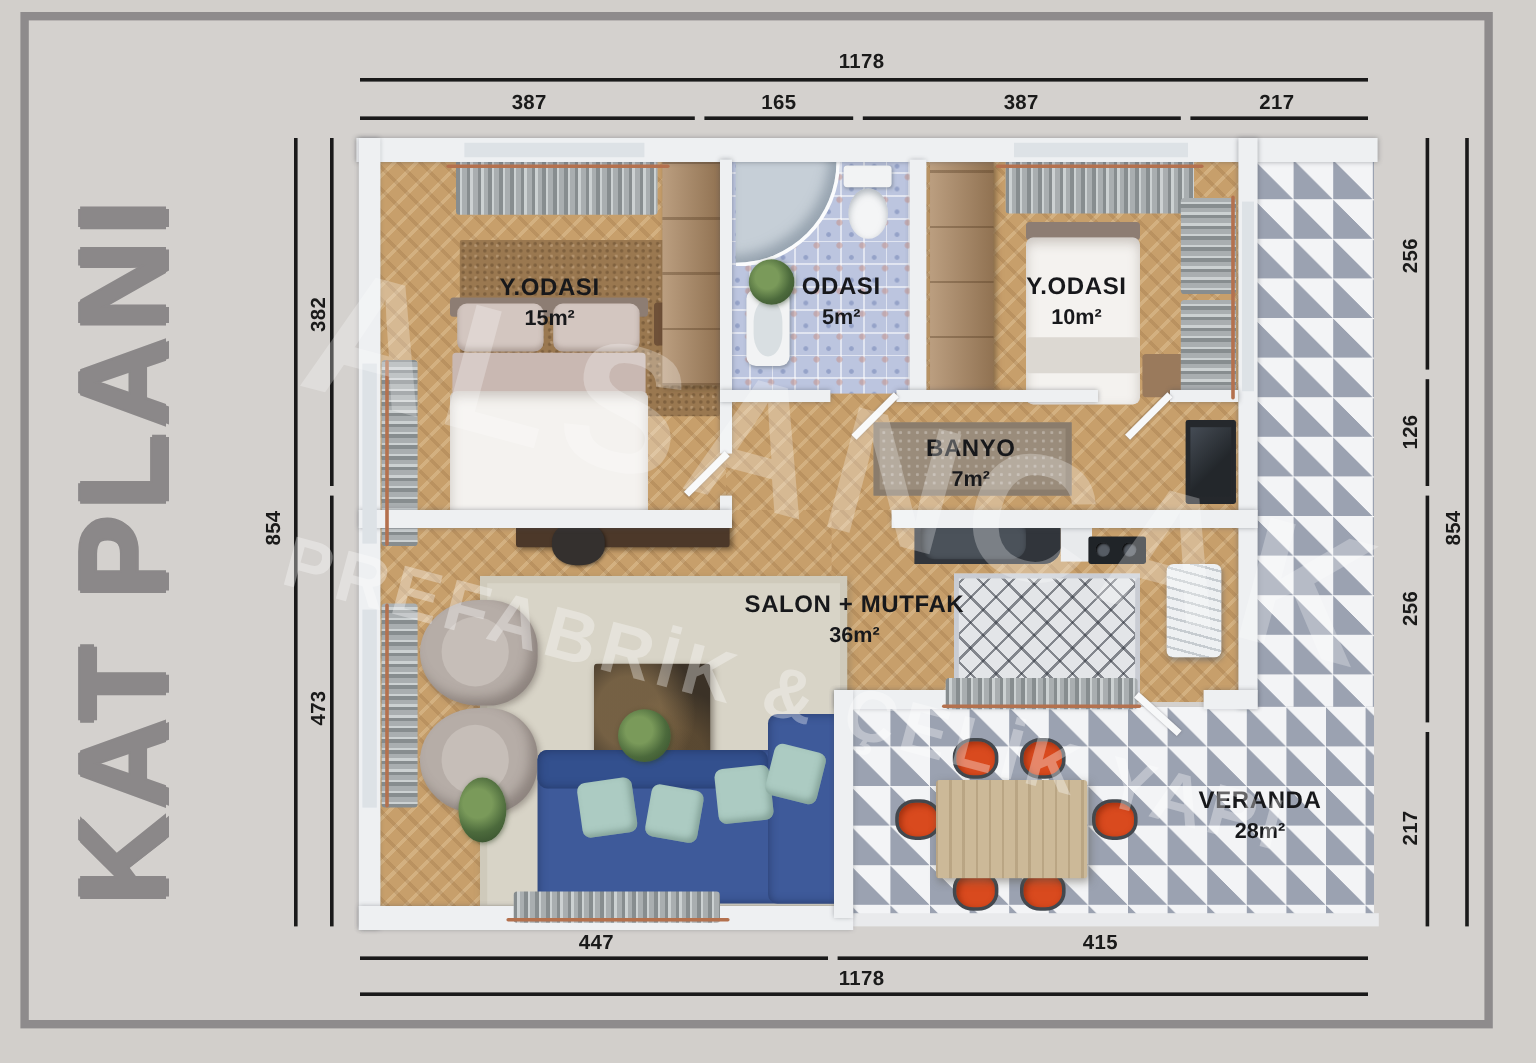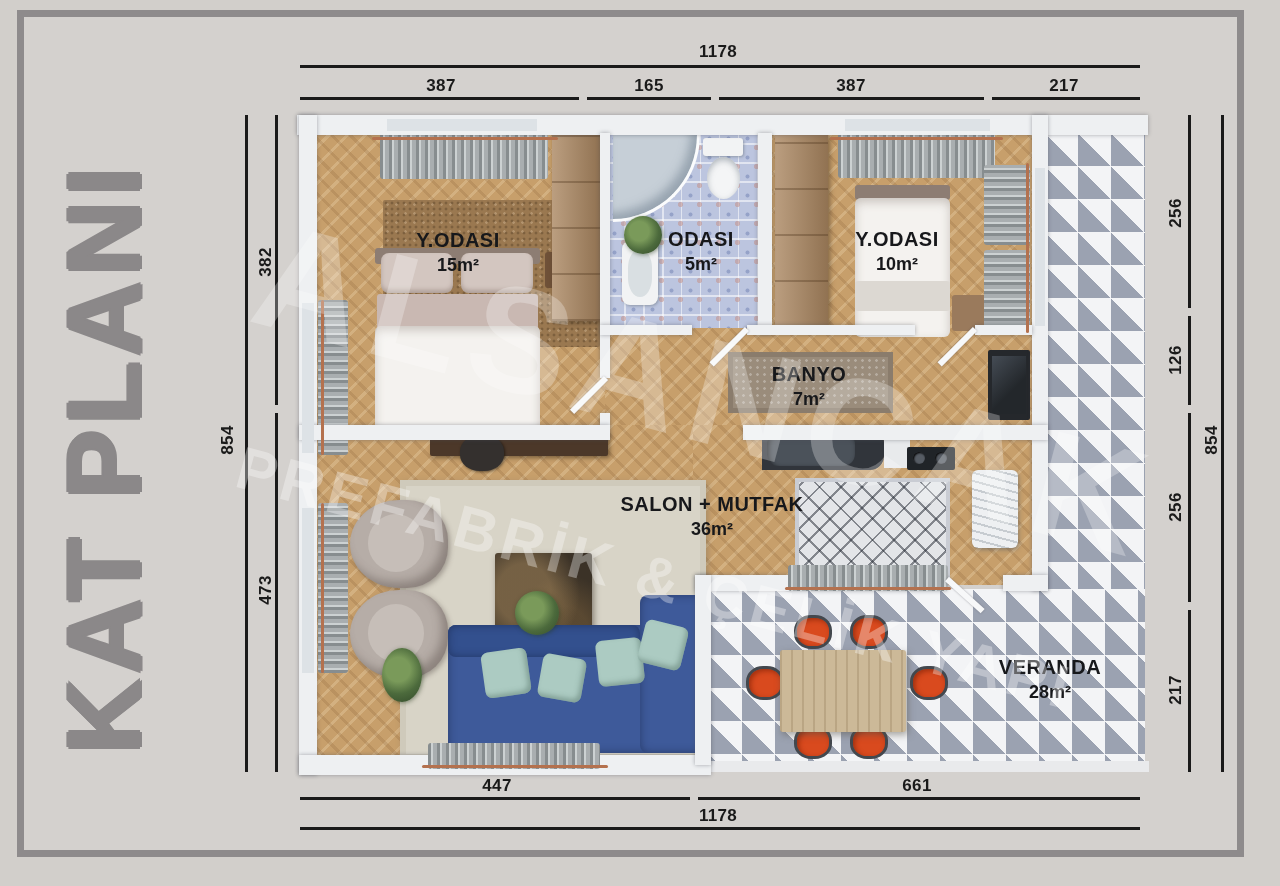--- a/index.html
+++ b/index.html
@@ -77,21 +77,21 @@
   <div class="dim-label" style="left:441px;top:86px;">387</div>
   <div class="dim-label" style="left:649px;top:86px;">165</div>
   <div class="dim-label" style="left:851px;top:86px;">387</div>
   <div class="dim-label" style="left:1064px;top:86px;">217</div>
   <div class="dim-line" style="left:300px;top:97px;width:279px;height:3px;"></div>
   <div class="dim-line" style="left:587px;top:97px;width:124px;height:3px;"></div>
   <div class="dim-line" style="left:719px;top:97px;width:265px;height:3px;"></div>
   <div class="dim-line" style="left:992px;top:97px;width:148px;height:3px;"></div>
 
   <div class="dim-label" style="left:497px;top:786px;">447</div>
-  <div class="dim-label" style="left:917px;top:786px;">661</div>
+  <div class="dim-label" style="left:917px;top:786px;">415</div>
   <div class="dim-line" style="left:300px;top:797px;width:390px;height:3px;"></div>
   <div class="dim-line" style="left:698px;top:797px;width:442px;height:3px;"></div>
   <div class="dim-label" style="left:718px;top:816px;">1178</div>
   <div class="dim-line" style="left:300px;top:827px;width:840px;height:3px;"></div>
 
   <div class="dim-label vert" style="left:228px;top:440px;">854</div>
   <div class="dim-line" style="left:245px;top:115px;width:3px;height:657px;"></div>
   <div class="dim-label vert" style="left:266px;top:262px;">382</div>
   <div class="dim-label vert" style="left:266px;top:590px;">473</div>
   <div class="dim-line" style="left:275px;top:115px;width:3px;height:290px;"></div>

